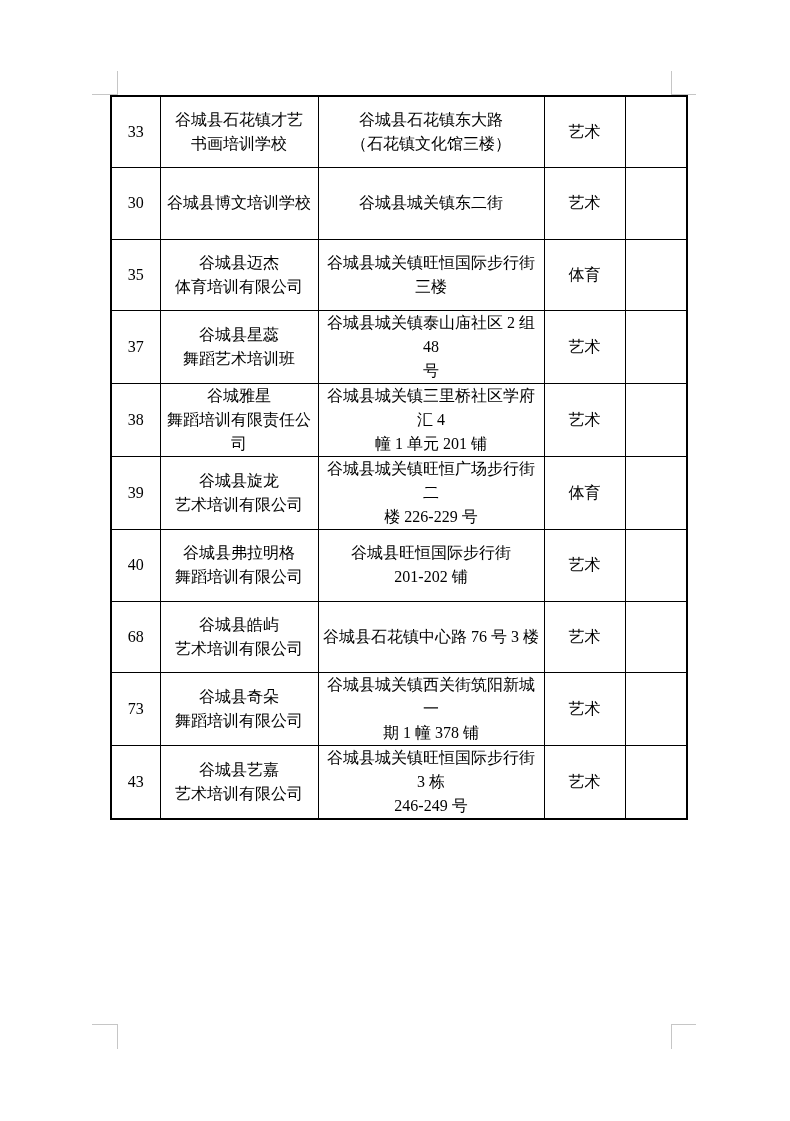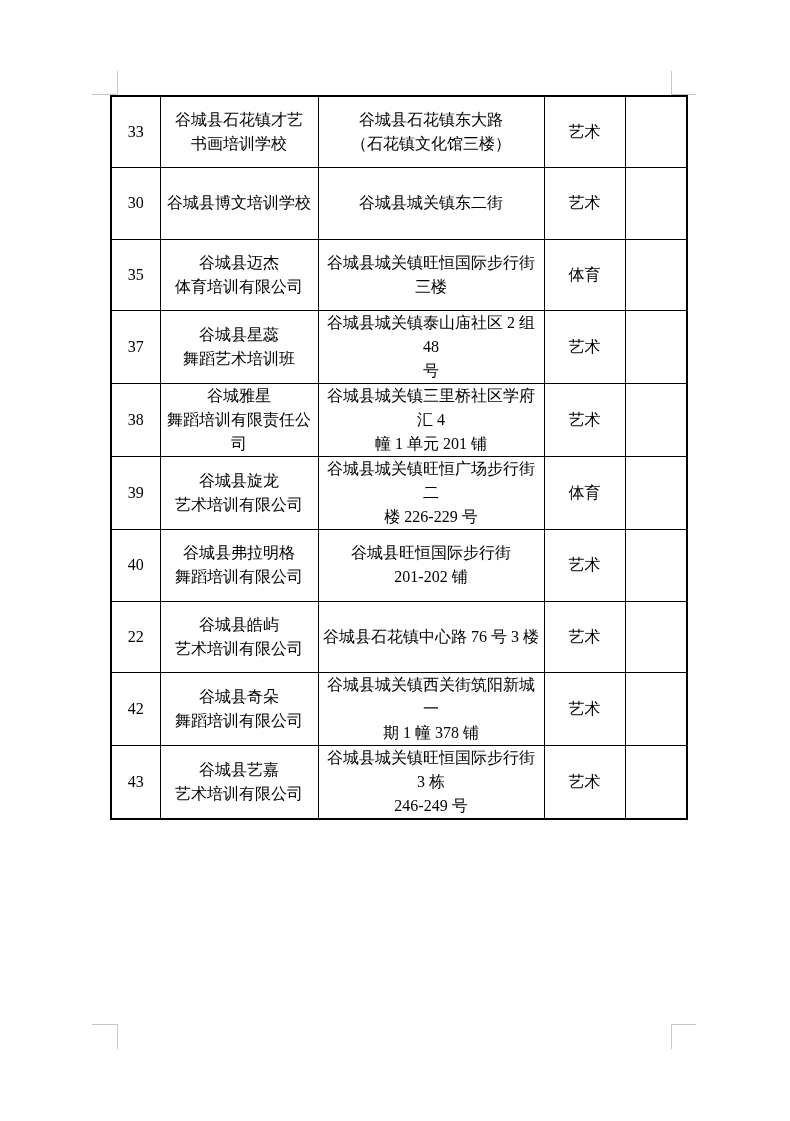--- a/index.html
+++ b/index.html
@@ -120,29 +120,29 @@
       <tr>
         <td class="c-no">40</td>
         <td class="c-name">谷城县弗拉明格
 舞蹈培训有限公司</td>
         <td class="c-addr">谷城县旺恒国际步行街
 201-202 铺</td>
         <td class="c-cat">艺术</td>
         <td class="c-note"></td>
       </tr>
       <tr>
-        <td class="c-no">22</td>
+        <td class="c-no">68</td>
         <td class="c-name">谷城县皓屿
 艺术培训有限公司</td>
         <td class="c-addr">谷城县石花镇中心路 76 号 3 楼</td>
         <td class="c-cat">艺术</td>
         <td class="c-note"></td>
       </tr>
       <tr>
-        <td class="c-no">42</td>
+        <td class="c-no">73</td>
         <td class="c-name">谷城县奇朵
 舞蹈培训有限公司</td>
         <td class="c-addr">谷城县城关镇西关街筑阳新城一
 期 1 幢 378 铺</td>
         <td class="c-cat">艺术</td>
         <td class="c-note"></td>
       </tr>
       <tr>
         <td class="c-no">43</td>
         <td class="c-name">谷城县艺嘉

